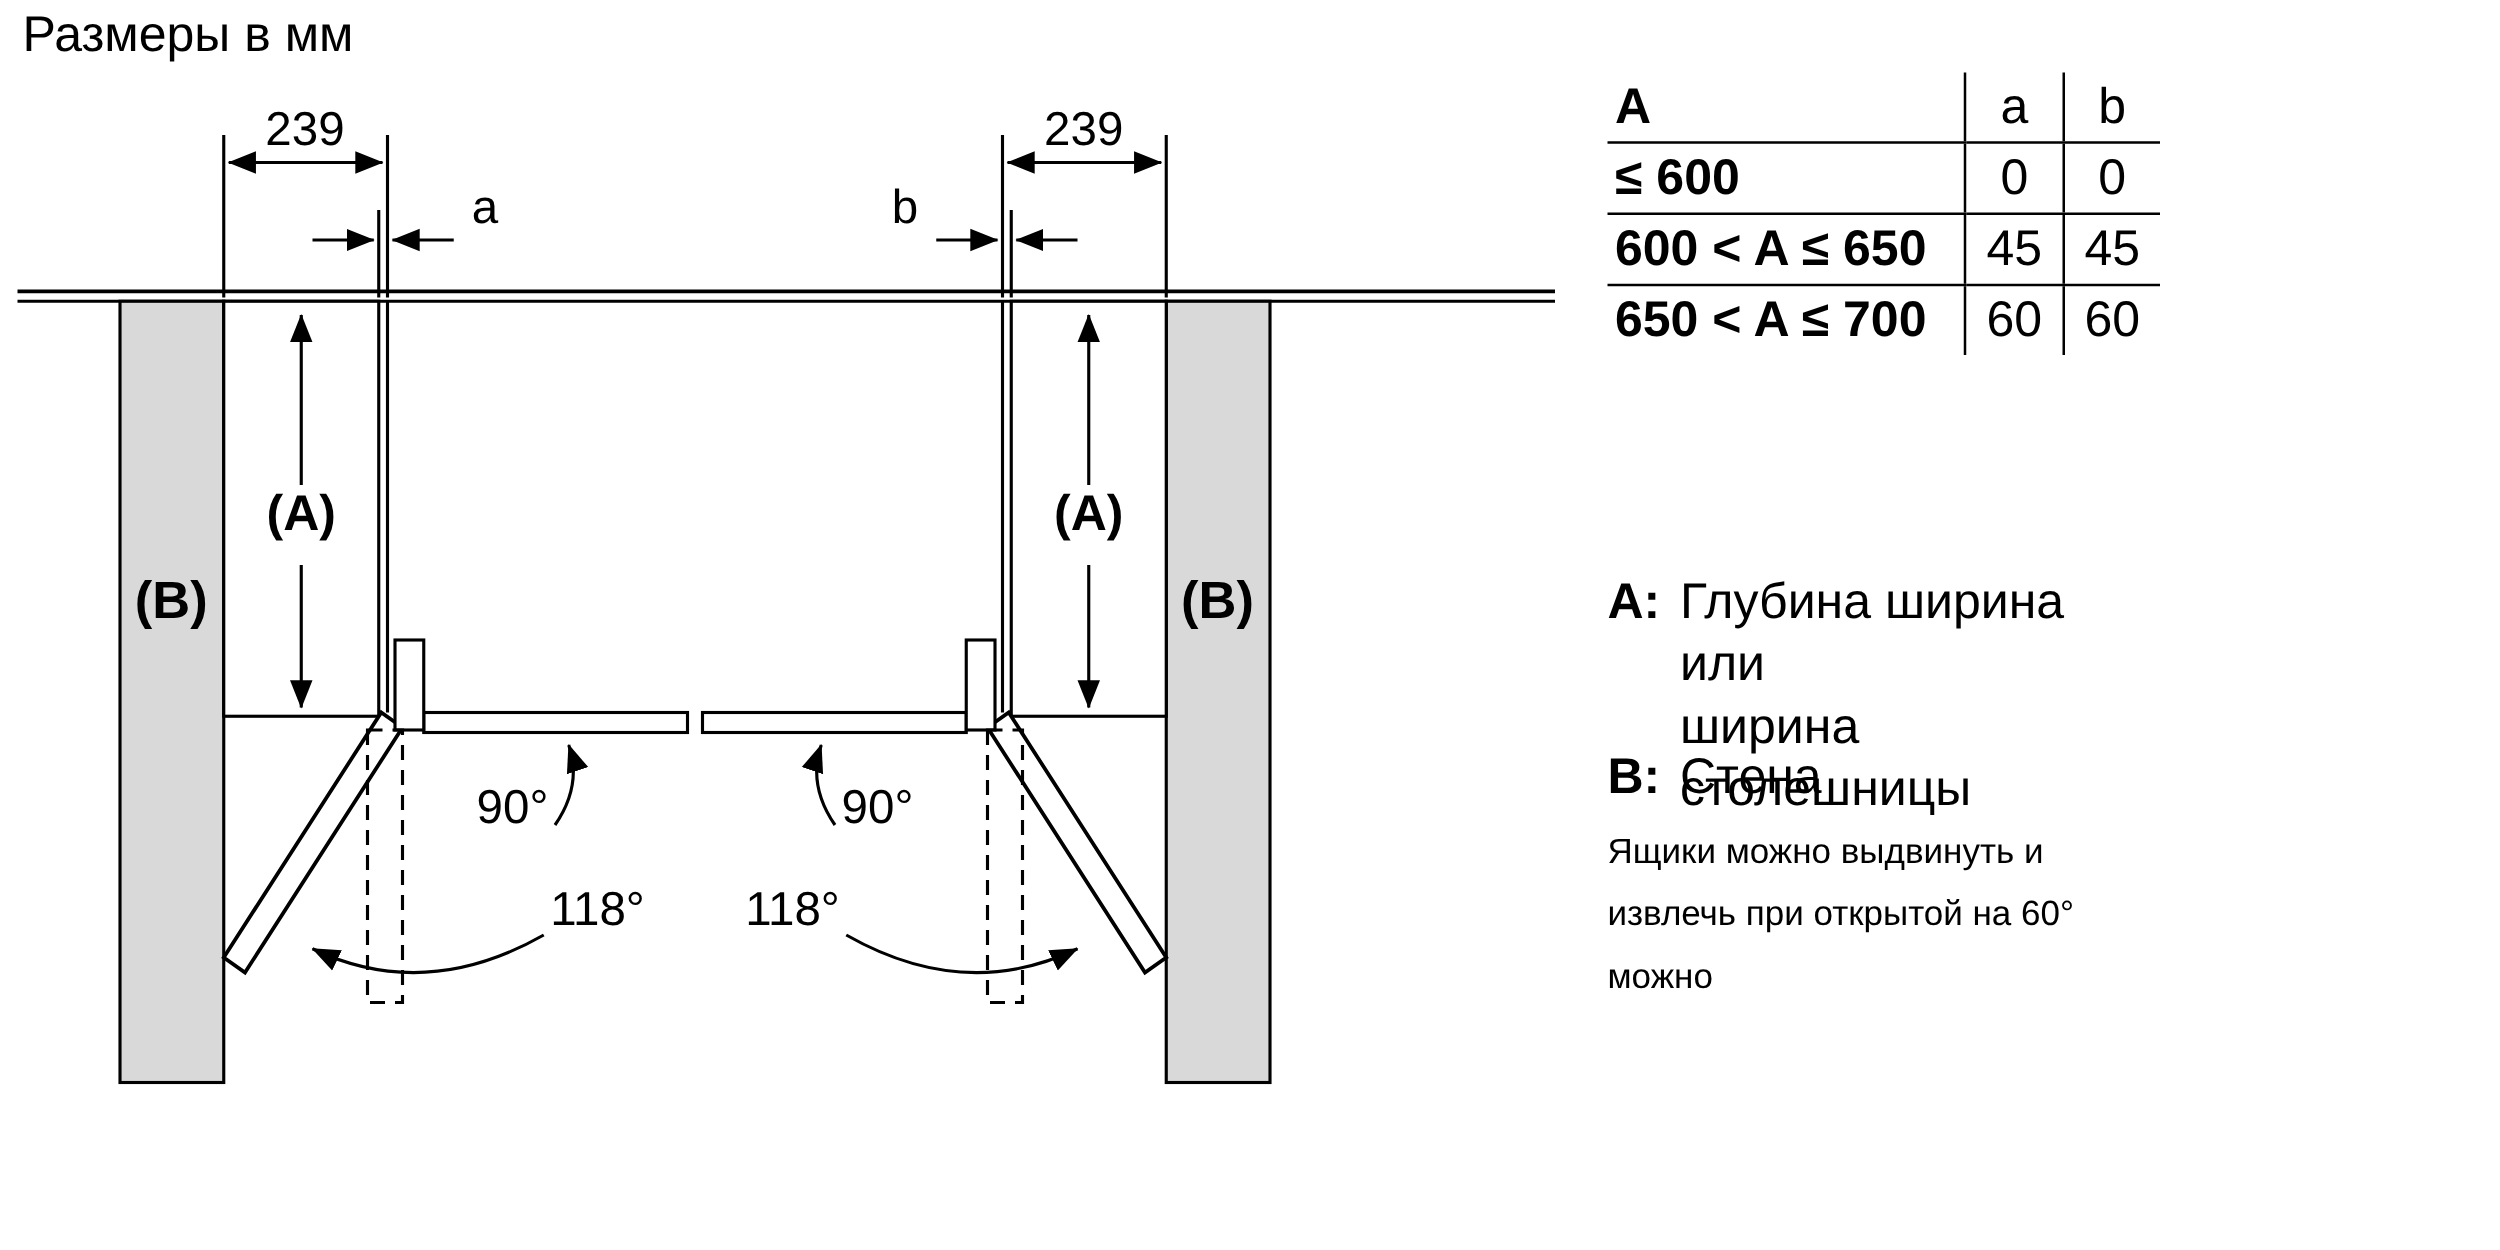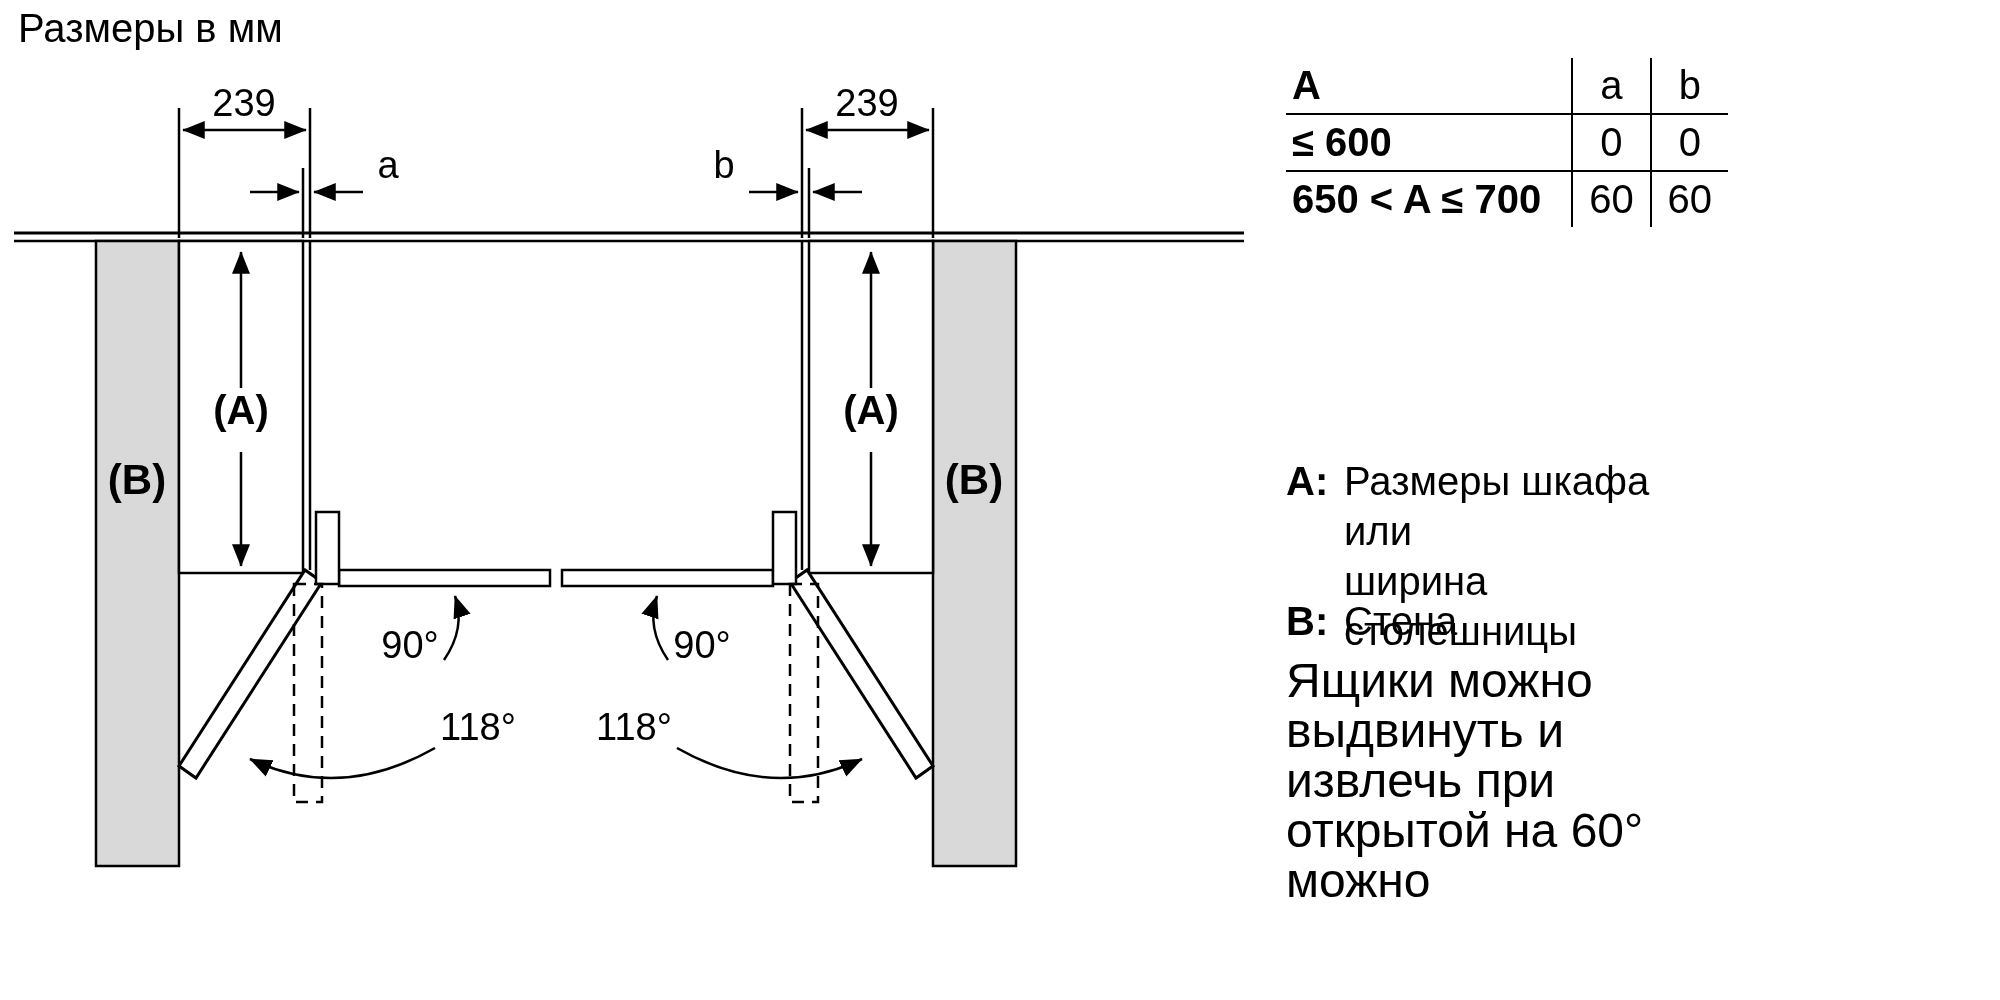--- a/index.html
+++ b/index.html
@@ -71,21 +71,21 @@
     min-width: 58px;
     flex: none;
   }
   .legend-line { display: block; }
   .legend-a { left: 1286px; top: 456px; }
   .legend-b { left: 1286px; top: 596px; }
   .note {
     position: absolute;
     left: 1286px;
     top: 656px;
-    font-size: 48px;
+    font-size: 28px;
     line-height: 50px;
     color: #000;
   }
 </style>
 </head>
 <body>
 
 <div class="page">
 
   <div class="page-title">Размеры в мм</div>
@@ -171,31 +171,36 @@
       <th class="c1">A</th>
       <th class="c2">a</th>
       <th class="c3">b</th>
     </tr>
     <tr>
       <td class="c1">≤ 600</td>
       <td class="c2">0</td>
       <td class="c3">0</td>
     </tr>
     <tr>
+      <td class="c1">600 &lt; A ≤ 650</td>
+      <td class="c2">45</td>
+      <td class="c3">45</td>
+    </tr>
+    <tr>
       <td class="c1">650 &lt; A ≤ 700</td>
       <td class="c2">60</td>
       <td class="c3">60</td>
     </tr>
   </tbody>
     </table>
 
   <div class="legend-item legend-a">
     <span class="legend-key">A:</span>
     <span class="legend-text">
-      <span class="legend-line">Размеры шкафа или</span>
+      <span class="legend-line">Глубина ширина или</span>
       <span class="legend-line">ширина столешницы</span>
     </span>
   </div>
 
   <div class="legend-item legend-b">
     <span class="legend-key">B:</span>
     <span class="legend-text">Стена</span>
   </div>
 
   <div class="note">

